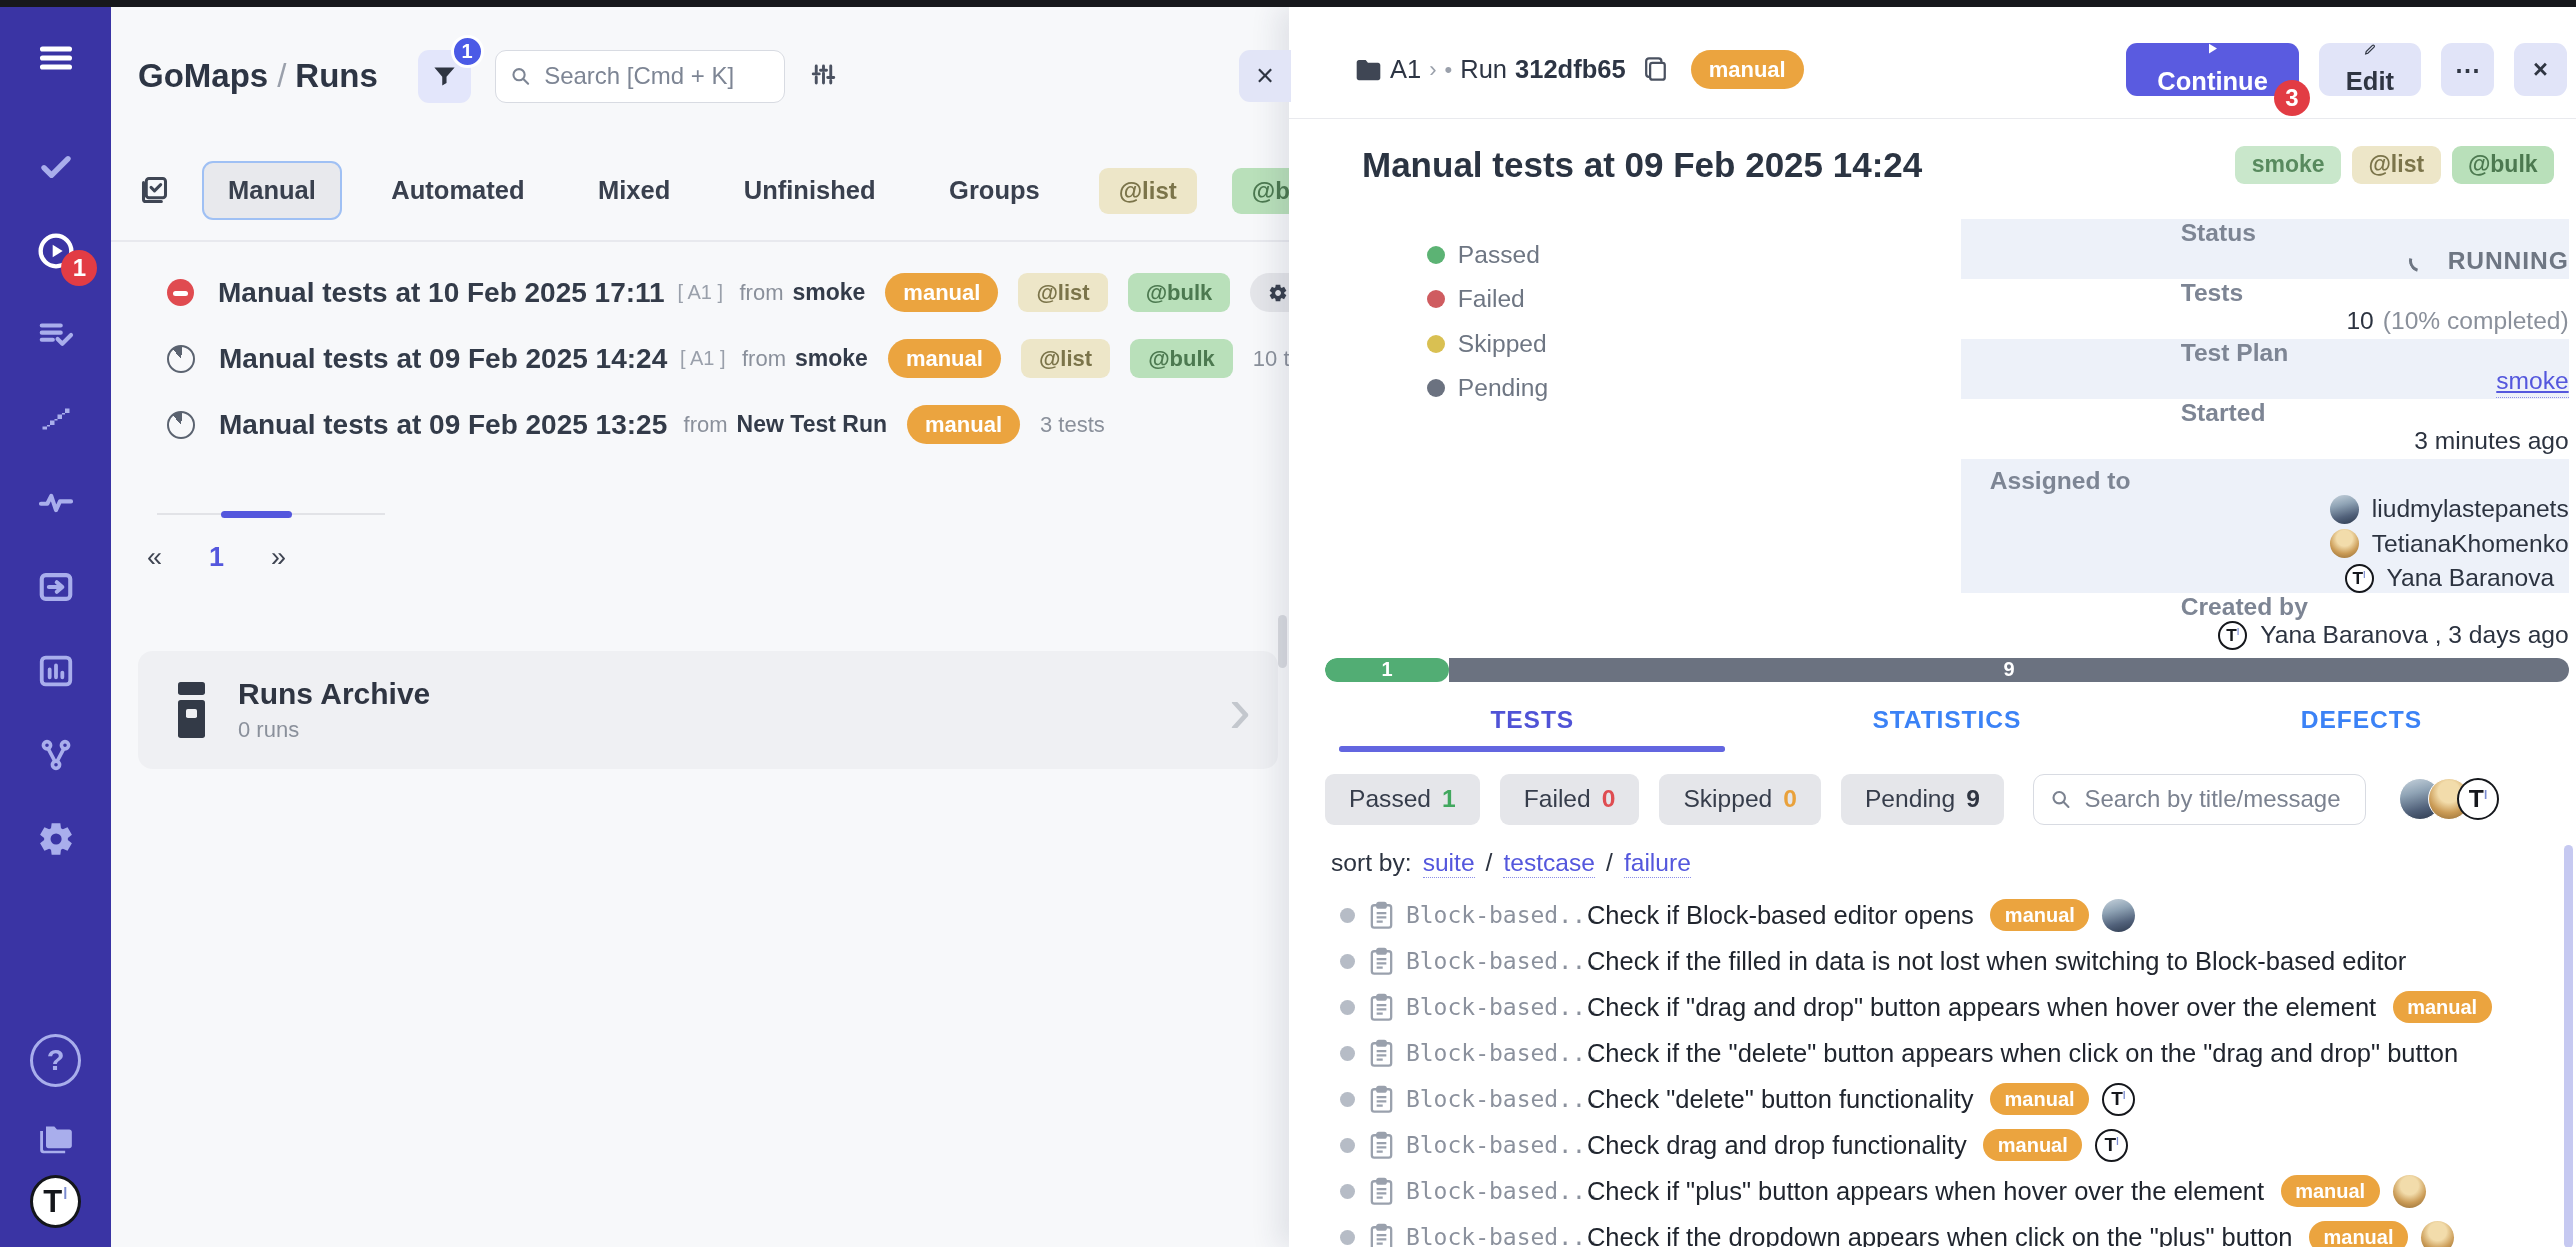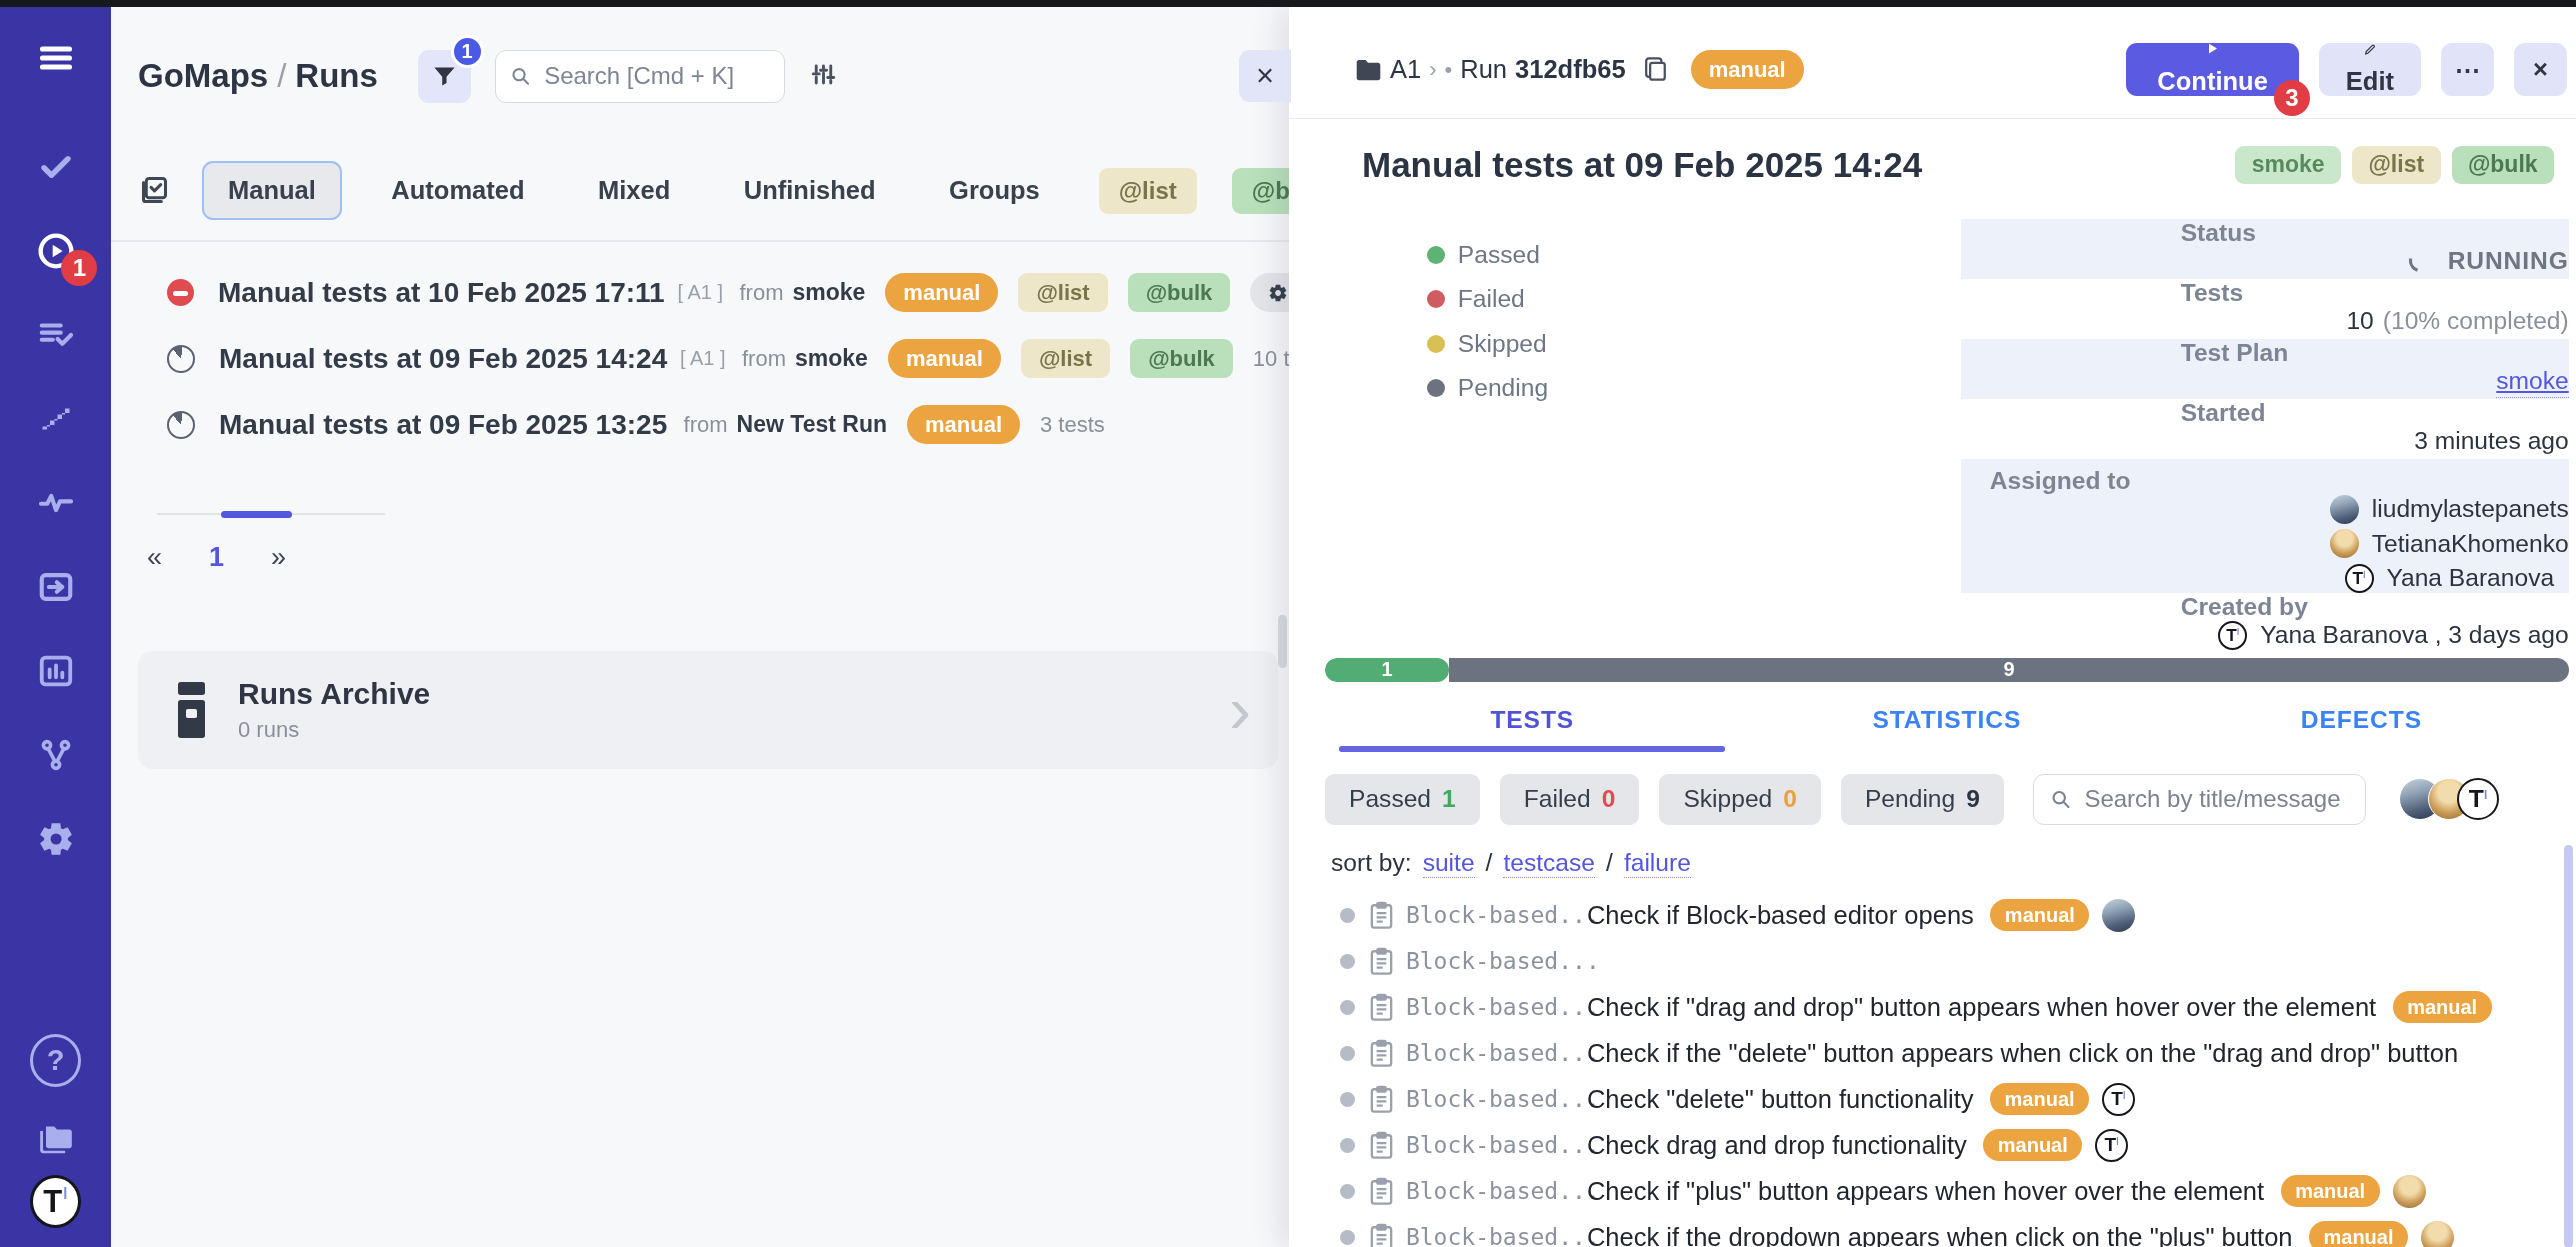--- a/index.html
+++ b/index.html
@@ -578,20 +578,21 @@
       <div class="testrow">
         <span class="trow-dot"></span>
         <span class="trow-clip">
             <svg width="27" height="29" viewBox="0 0 22 24" fill="none" stroke="#9aa1ad" stroke-width="1.9">
               <rect x="3" y="3.5" width="16" height="18.5" rx="2"></rect>
               <rect x="7.5" y="1.5" width="7" height="4" rx="1.2" fill="#9aa1ad"></rect>
               <path d="M7 10h8M7 13.5h8M7 17h5"></path>
             </svg>
           </span>
         <span class="trow-suite">Block-based...</span>
+        <span class="trow-title">Check if the filled in data is not lost when switching to Block-based editor</span>
       </div>
       <div class="testrow">
         <span class="trow-dot"></span>
         <span class="trow-clip">
             <svg width="27" height="29" viewBox="0 0 22 24" fill="none" stroke="#9aa1ad" stroke-width="1.9">
               <rect x="3" y="3.5" width="16" height="18.5" rx="2"></rect>
               <rect x="7.5" y="1.5" width="7" height="4" rx="1.2" fill="#9aa1ad"></rect>
               <path d="M7 10h8M7 13.5h8M7 17h5"></path>
             </svg>
           </span>

